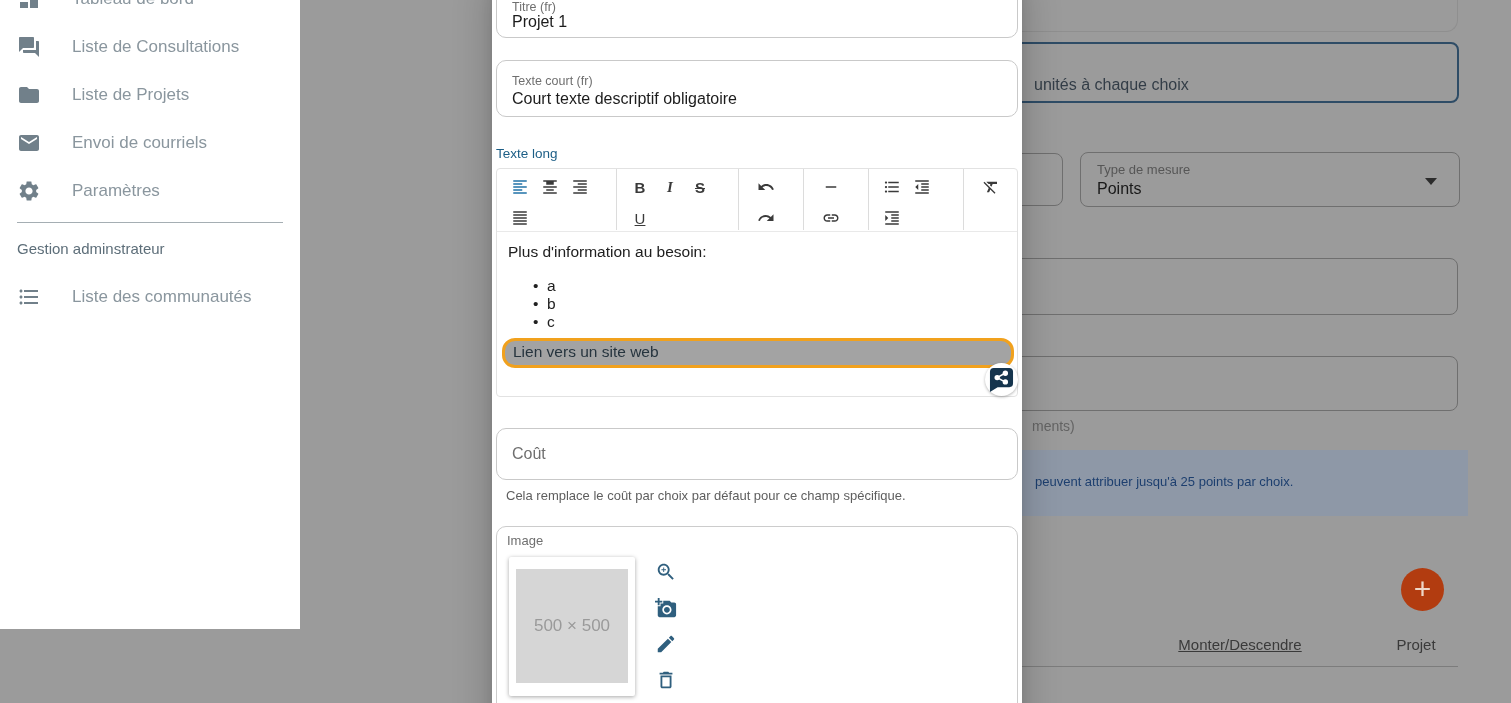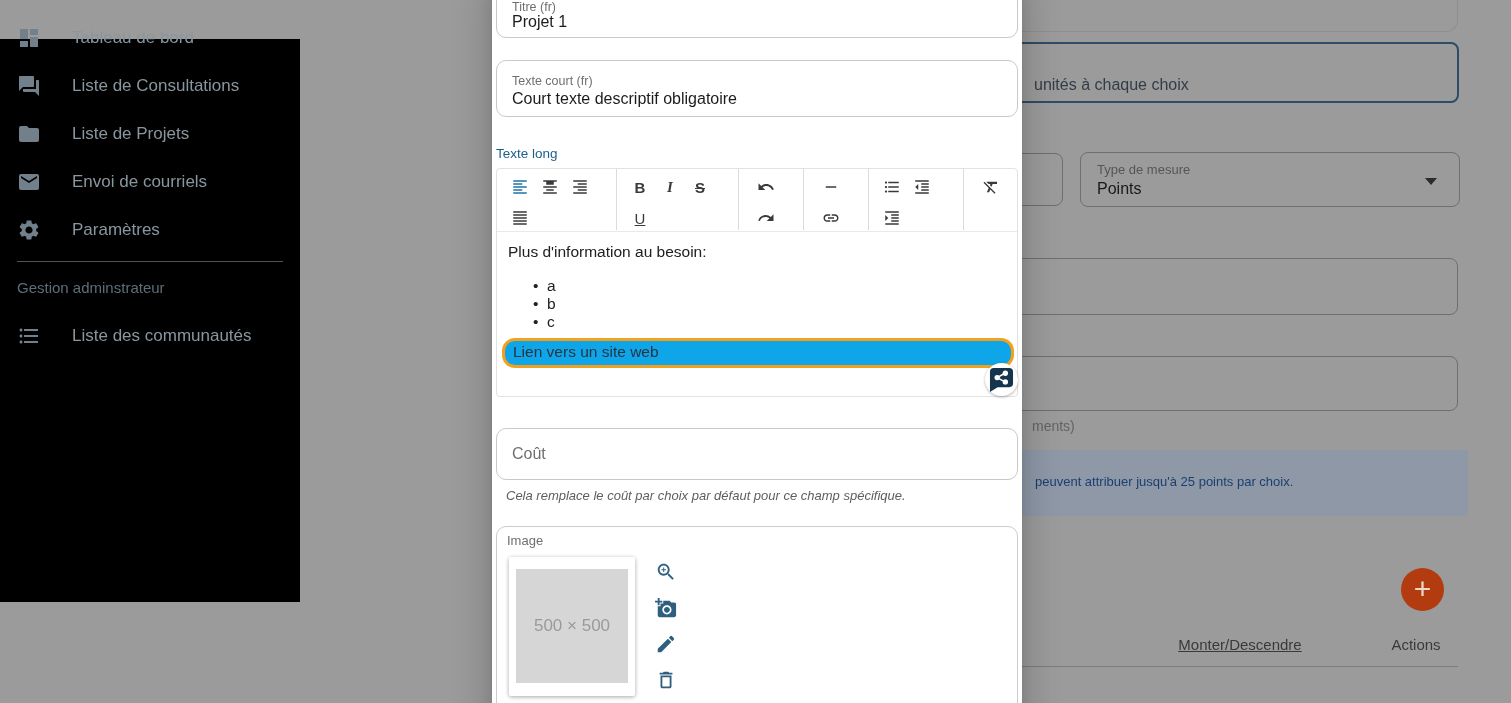--- a/index.html
+++ b/index.html
@@ -1,21 +1,21 @@
 <!DOCTYPE html>
 <html><head>
 <meta charset="utf-8">
 <style>
   * { margin:0; padding:0; box-sizing:border-box; }
   html,body { width:1511px; height:703px; }
   body { font-family:"Liberation Sans","DejaVu Sans",sans-serif; }
   #root { position:relative; width:1511px; height:703px; overflow:hidden; background:#9b9b9b; }
 
   
-  .sidebar { position:absolute; left:0; top:0; width:300px; height:563px; background:#000000; z-index:3;margin-top:39px; }
+  .sidebar { position:absolute; left:0; top:0; width:300px; height:629px; background:#ffffff; z-index:3; }
   .side-item { position:absolute; left:0; width:300px; height:48px; display:flex; align-items:center; cursor:pointer; }
   .side-item svg { margin-left:17px; width:24px; height:24px; fill:#71808a; flex:none; }
   .side-item .lbl { margin-left:31px; font-size:17px; color:#8a969e; white-space:nowrap; }
   .side-divider { position:absolute; left:17px; width:266px; height:1px; background:#74828b; opacity:.65; }
   .side-section { position:absolute; left:17px; font-size:15px; color:#5d6e79; white-space:nowrap; }
 
   
   .bgpage { position:absolute; left:300px; top:0; width:1211px; height:703px; background:#9b9b9b; z-index:1; }
   .tab { position:absolute; left:35px; top:2px; width:160px; height:31px; background:#7f7f7f; display:flex; align-items:center; padding-left:13px; overflow:hidden; }
   .tab svg { width:17px; height:17px; stroke:#111; fill:none; stroke-width:2.4; flex:none; }
@@ -50,25 +50,25 @@
   .tgroup { position:absolute; top:0; height:61px; display:flex; flex-wrap:wrap; align-content:flex-start; padding:4px 0 0 8px; row-gap:3px; border-right:1px solid #dcdcdc; }
   .tgroup.last { border-right:none; }
   .tbar-line { position:absolute; left:0; top:62px; width:520px; height:1px; background:#e9e9e9; }
   .tbtn { width:30px; height:28px; display:flex; align-items:center; justify-content:center; cursor:pointer; color:#3a3a3a; }
   .tbtn svg { width:18px; height:18px; fill:#3a3a3a; }
   .tbtn.active svg { fill:#2273a8; }
   .tbtn .glyph { font-size:15px; font-weight:bold; }
   .ed-p { position:absolute; left:11px; top:74px; font-size:15.5px; color:#202020; white-space:nowrap; }
   .ed-li { position:absolute; left:36px; font-size:15.5px; color:#202020; }
   .ed-li .dot { display:inline-block; width:14px; }
-  .hl { position:absolute; left:5px; top:169px; width:512px; height:30px; background:#0ea5e9; border:3px solid #f1a11d; border-radius:13px; cursor:pointer; }
+  .hl { position:absolute; left:5px; top:169px; width:512px; height:30px; background:#a3a3a3; border:3px solid #f1a11d; border-radius:13px; cursor:pointer; }
   .hl .txt { position:absolute; left:8px; top:2px; font-size:15.5px; color:#26343e; white-space:nowrap; }
   .badge { position:absolute; left:493px; top:403px; width:33px; height:33px; border-radius:50%; background:#fff;
            box-shadow:0 1px 3px rgba(0,0,0,.3); display:flex; align-items:center; justify-content:center; cursor:pointer; }
-  .helper { position:absolute; left:14px; top:528px; font-size:13px; color:#5e5e5e; white-space:nowrap;font-style:italic; }
+  .helper { position:absolute; left:14px; top:528px; font-size:13px; color:#5e5e5e; white-space:nowrap; }
   .imgset { position:absolute; left:4px; top:566px; width:522px; height:232px; border:1px solid #cccccc; border-radius:10px; }
   .imgset .flbl { position:absolute; left:10px; top:6px; font-size:13px; color:#6f6f6f; }
   .imgcard { position:absolute; left:12px; top:30px; width:126px; height:139px; background:#fff; border-radius:2px; box-shadow:0 1px 4px rgba(0,0,0,.35); }
   .imginner { position:absolute; left:7px; top:12px; width:112px; height:114px; background:#d6d6d6; text-align:center; }
   .imginner .ph { font-size:17px; color:#9a9a9a; line-height:114px; }
   .iact { position:absolute; left:158px; width:22px; height:22px; cursor:pointer; }
   .iact svg { width:22px; height:22px; fill:#2f5f7e; }
 </style>
 </head>
 <body>
@@ -98,21 +98,21 @@
 
     <div class="banner">
       <span class="txt">peuvent attribuer jusqu'à 25 points par choix.</span>
     </div>
 
     <div class="fab">
       <div class="plus">+</div>
     </div>
 
     <div class="hdrmove">Monter/Descendre</div>
-    <div class="hdract">Actions</div>
+    <div class="hdract">Projet</div>
     <div class="hdrline"></div>
   </div>
 
   <div class="sidebar">
     <div class="side-item" style="top:-25px;">
       <svg viewBox="0 0 24 24">
           <path d="M3 13h8V3H3v10zm0 8h8v-6H3v6zm10 0h8V11h-8v10zm0-18v6h8V3h-8z"></path>
         </svg>
       <span class="lbl">Tableau de bord</span>
     </div>

